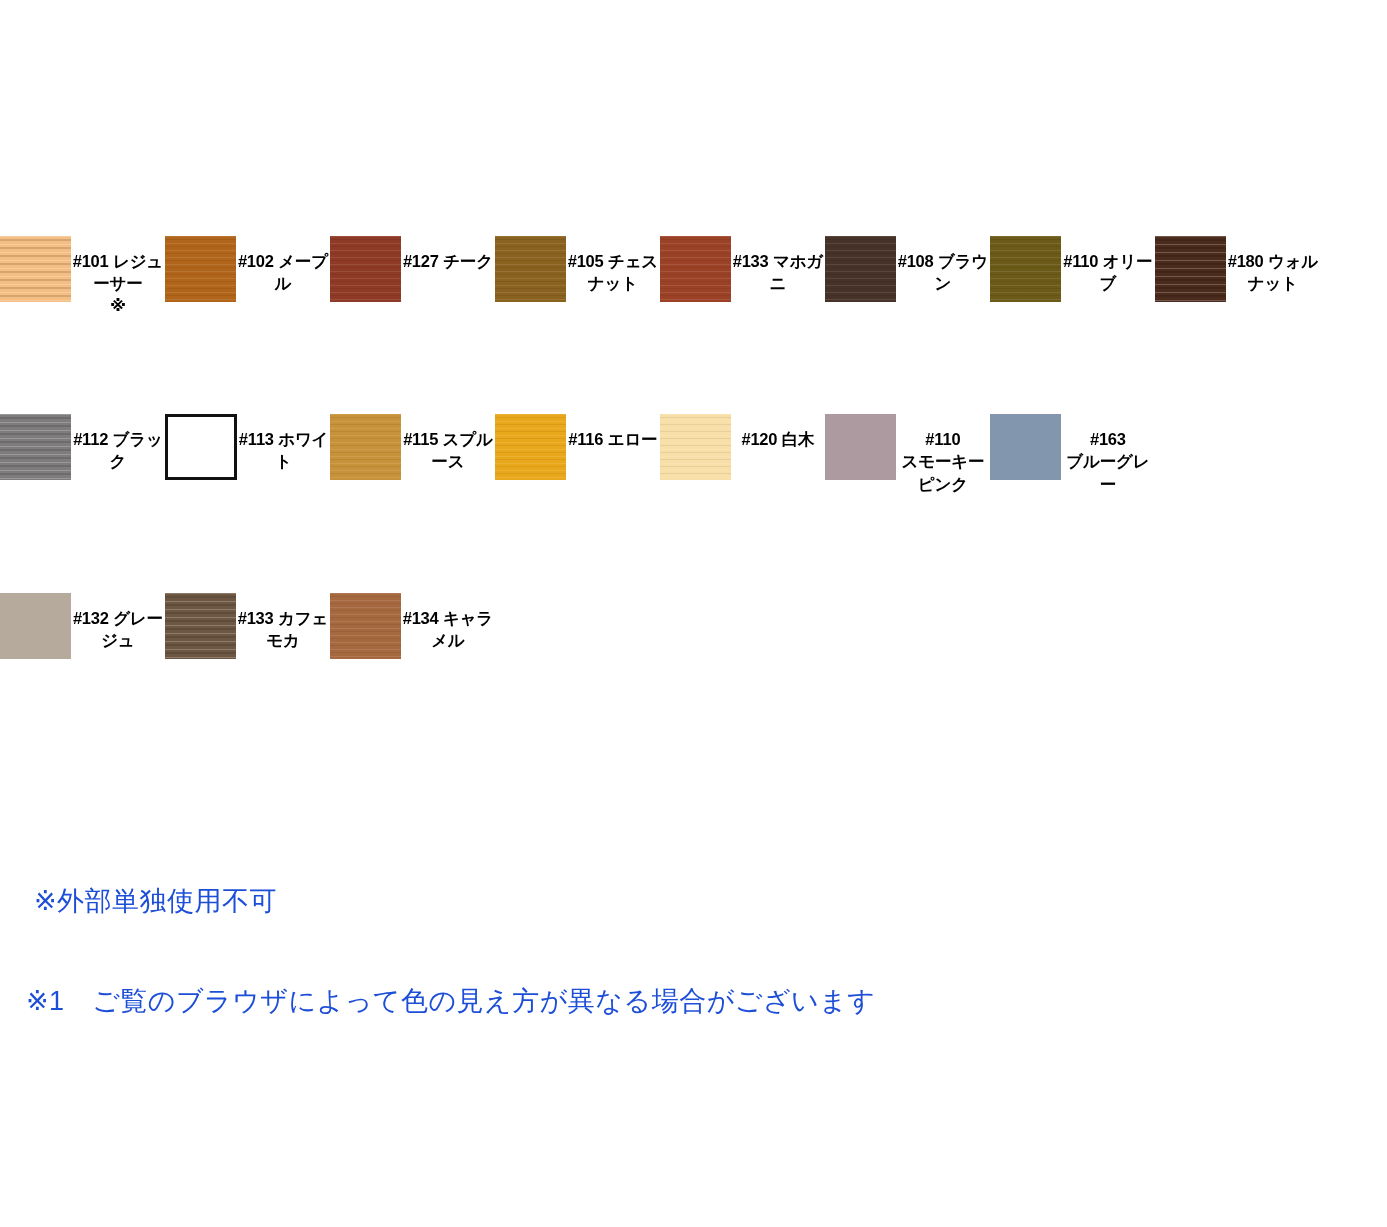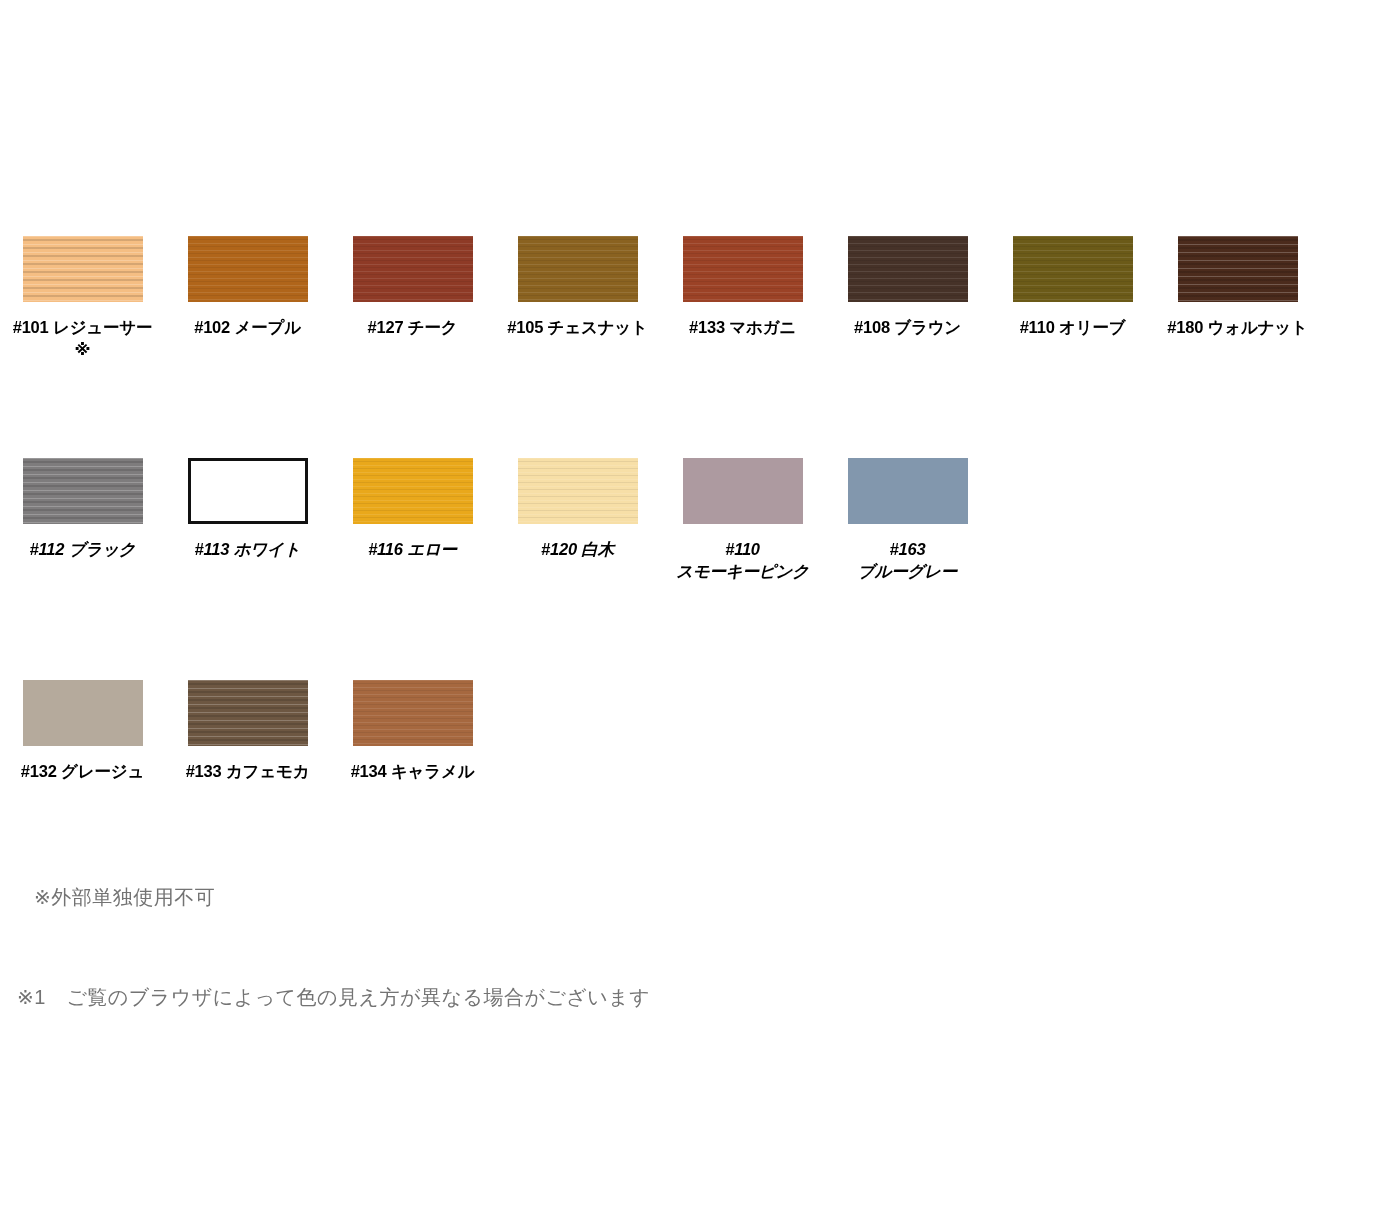--- a/index.html
+++ b/index.html
@@ -25,22 +25,20 @@
 
   .swatch-row {
     display: flex;
     flex-direction: row;
     align-items: flex-start;
   }
 
   .swatch-cell {
     width: 165px;
     display: flex;
-    flex-direction: column;
-    align-items: center;
     flex: 0 0 165px;
   }
 
   .swatch-chip {
     width: 120px;
     height: 66px;
     position: relative;
     overflow: hidden;
     background-repeat: repeat;
   }
@@ -92,34 +90,34 @@
     letter-spacing: -0.2px;
     white-space: pre-line;
     width: 160px;
   }
 
   .notes {
     position: absolute;
     left: 34px;
   }
   .note-line {
-    font-size: 20px;
+    font-size: 27px;
     line-height: 1.2;
     letter-spacing: 0.5px;
-    color: #737373;
+    color: #1d4ed8;
     white-space: pre;
   }
   #note-external {
     position: absolute;
     left: 34px;
     top: 885px;
   }
   #note-browser {
     position: absolute;
-    left: 17px;
+    left: 26px;
     top: 985px;
     text-align: right;
   }
 </style>
 </head>
 <body>
 
 <div id="swatch-chart">
   <div class="swatch-row" style="margin-top:236px;">
       <div class="swatch-cell">
@@ -165,32 +163,38 @@
         </div>
         <div class="swatch-label">#110 オリーブ</div>
       </div>
       <div class="swatch-cell">
         <div class="swatch-chip strong-grain" style="background: rgb(75, 43, 28);">
           <div class="grain"></div>
         </div>
         <div class="swatch-label">#180 ウォルナット</div>
       </div>
     </div>
-  <div class="swatch-row" style="margin-top:98px;font-style:italic;">
+  <div class="swatch-row" style="margin-top:98px;">
       <div class="swatch-cell">
         <div class="swatch-chip strong-grain" style="background: rgba(35, 33, 34, 0.59);">
           <div class="grain"></div>
         </div>
         <div class="swatch-label">#112 ブラック</div>
       </div>
       <div class="swatch-cell">
         <div class="swatch-chip flat bordered" style="background: rgb(255, 255, 255);">
           <div class="grain"></div>
         </div>
         <div class="swatch-label">#113 ホワイト</div>
+      </div>
+      <div class="swatch-cell">
+        <div class="swatch-chip" style="background: rgb(199, 146, 57);">
+          <div class="grain"></div>
+        </div>
+        <div class="swatch-label">#115 スプルース</div>
       </div>
       <div class="swatch-cell">
         <div class="swatch-chip" style="background: rgb(233, 168, 27);">
           <div class="grain"></div>
         </div>
         <div class="swatch-label">#116 エロー</div>
       </div>
       <div class="swatch-cell">
         <div class="swatch-chip" style="background: rgb(247, 223, 167);">
           <div class="grain"></div>

